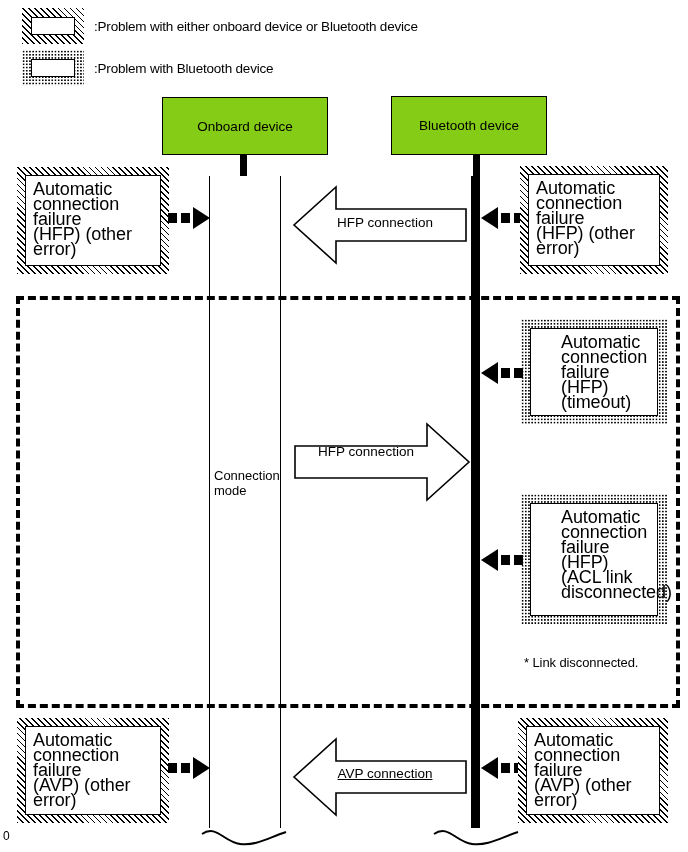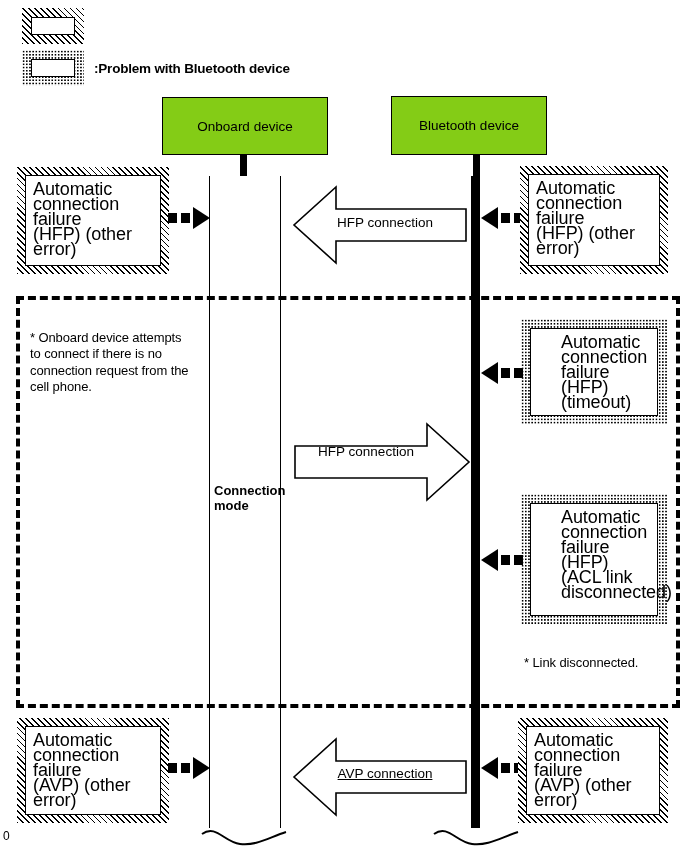--- a/index.html
+++ b/index.html
@@ -138,42 +138,43 @@
 </style>
 </head>
 <body>
 
 <div id="canvas">
 
   <div class="legend-row" style="left:22px; top:8px;">
     <div class="legend-swatch hatch-fill">
       <div class="inner"></div>
     </div>
-  </div>
-
-  <div class="legend-row" style="left:22px; top:50px;font-weight:bold;">
+    <div class="legend-label">:Problem with either onboard device or Bluetooth device</div>
+  </div>
+
+  <div class="legend-row" style="left:22px; top:50px;">
     <div class="legend-swatch dot-fill">
       <div class="inner"></div>
     </div>
     <div class="legend-label">:Problem with Bluetooth device</div>
   </div>
 
   <div class="device-box" style="left:162px; top:97px; width:166px; height:58px;">
     <span>Onboard device</span>
   </div>
 
   <div class="device-box" style="left:391px; top:96px; width:156px; height:59px;">
     <span>Bluetooth device</span>
   </div>
 
   <div class="stem" style="left:240px; top:155px; width:7px; height:22px;"></div>
   <div class="stem" style="left:473px; top:155px; width:7px; height:22px;"></div>
 
   <div class="lifeline-bar" style="left:209px; top:176px; width:72px; height:652px;"></div>
-  <div class="lifeline-label" style="left:214px; top:483px; width:66px;font-weight:bold;">
+  <div class="lifeline-label" style="left:214px; top:468px; width:66px;">
     <span style="white-space: pre-line;">Connection
 mode</span>
   </div>
 
   <div class="bt-line" style="left:471px; top:176px; width:9px; height:652px;"></div>
 
   <svg class="break-wave" style="left:198px; top:812px;" width="96" height="40" viewBox="0 0 96 40">
     <path d="M4,22 C18,12 26,30 42,32 C58,34 70,26 88,20" fill="none" stroke="#000" stroke-width="2"></path>
   </svg>
   <svg class="break-wave" style="left:430px; top:812px;" width="96" height="40" viewBox="0 0 96 40">
@@ -214,26 +215,20 @@
   <div class="err-box hatch-fill" style="left:520px; top:166px; width:148px; height:108px;">
     <div class="frame">
       <div class="txt" style="white-space: pre-line;">Automatic
 connection failure
 (HFP) (other error)</div>
     </div>
   </div>
 
   <div class="dashed-region" style="left:16px; top:296px; width:664px; height:412px;"></div>
 
-  <div class="note" style="left:30px; top:313px; width:200px;">
-    <span>* Onboard device attempts
-to connect if there is no
-connection request from the
-cell phone.</span>
-  </div>
 
   <div class="err-box dotted dot-fill" style="left:521px; top:319px; width:146px; height:106px;">
     <div class="frame">
       <div class="txt" style="white-space: pre-line;">Automatic connection
 failure (HFP) (timeout)</div>
     </div>
   </div>
 
   <svg class="conn" style="left:477px; top:358px;" width="46" height="30" viewBox="0 0 46 30">
     <g fill="#000">

